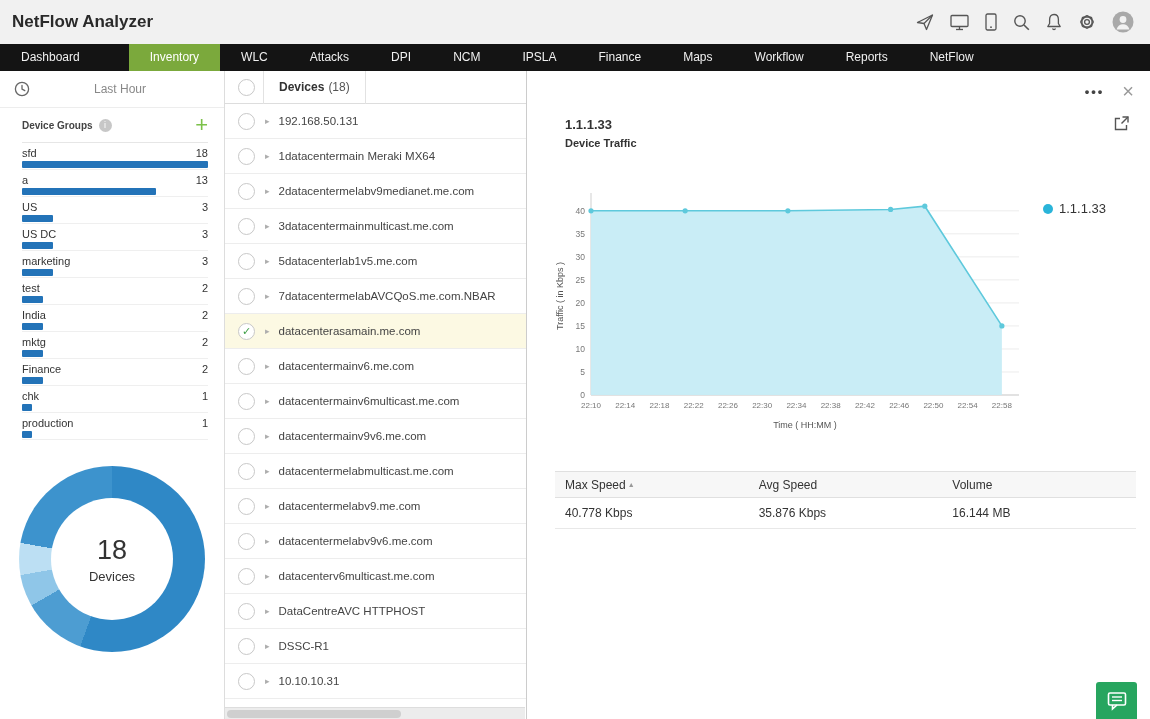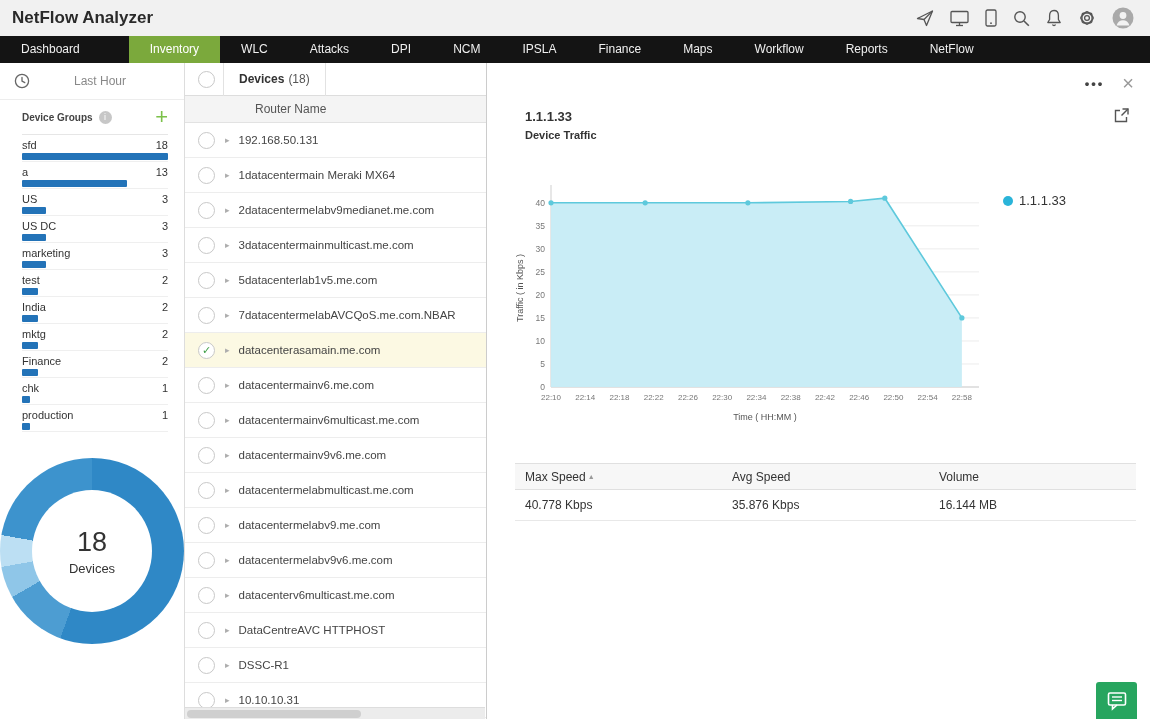--- a/index.html
+++ b/index.html
@@ -1,34 +1,34 @@
 <!DOCTYPE html>
 <html><head>
 <meta charset="utf-8">
 <style>
   *{box-sizing:border-box;margin:0;padding:0}
   html,body{width:1150px;height:719px}
   body{font-family:"Liberation Sans",sans-serif;overflow:hidden;background:#fff;color:#333}
   .app{width:1150px;height:719px;display:flex;flex-direction:column}
 
   
-  .topbar{height:36px;background:#f1f1f1;display:flex;align-items:center;padding:12px 12px;flex:none}
+  .topbar{height:44px;background:#f1f1f1;display:flex;align-items:center;padding:12px 12px;flex:none}
   .app-title{font-size:17px;font-weight:700;color:#2a2a2a}
   .top-icons{margin-left:auto;display:flex;align-items:center;gap:16px;padding-right:4px}
   .icn{display:inline-flex;align-items:center;cursor:pointer}
 
   
   .mainnav{height:27px;background:#141414;display:flex;flex:none}
   .nav-item{padding:0 21px;line-height:27px;font-size:12px;color:#f0f0f0;cursor:pointer;white-space:nowrap}
   .nav-item.active{color:#fff}
 
   .main{flex:1;display:flex;min-height:0}
 
   
-  .sidebar{width:185px;flex:none;border-right:1px solid #ddd;background:#fff}
+  .sidebar{width:225px;flex:none;border-right:1px solid #ddd;background:#fff}
   .time-row{height:37px;display:flex;align-items:center;padding:0 14px;border-bottom:1px solid #ededed;cursor:pointer}
   .time-label{flex:1;text-align:center;font-size:12px;color:#888}
   .groups{margin:0 16px 0 22px}
   .groups-header{display:flex;align-items:center;height:35px;border-bottom:1px solid #e6e6e6}
   .groups-title{font-size:10px;font-weight:700;color:#444}
   .info-badge{width:13px;height:13px;border-radius:50%;background:#c7c7c7;color:#fff;font-size:9px;line-height:13px;text-align:center;margin-left:6px;cursor:pointer}
   .plus-btn{margin-left:auto;color:#7cc14a;font-size:22px;font-weight:300;line-height:18px;cursor:pointer}
   .group-item{padding-top:5px;border-bottom:1px solid #efefef;height:27px;cursor:pointer}
   .g-top{display:flex;justify-content:space-between;font-size:11px;color:#333;line-height:11px}
   .g-bar{height:7px;margin-top:2px;border-radius:1px}
@@ -254,23 +254,20 @@
       </div>
     </aside>
 
     <section class="devpanel">
       <div class="tab-strip">
         <span class="radio"></span>
         <div class="tab">
           <span class="tl">Devices</span>
           <span class="cnt">(18)</span>
         </div>
-      </div>
-      <div class="col-header">
-        <span>Router Name</span>
       </div>
       <div class="rows">
           <div class="drow">
             <span class="radio"></span>
             <span class="chev">▸</span>
             <span class="dname">192.168.50.131</span>
           </div>
           <div class="drow">
             <span class="radio"></span>
             <span class="chev">▸</span>

